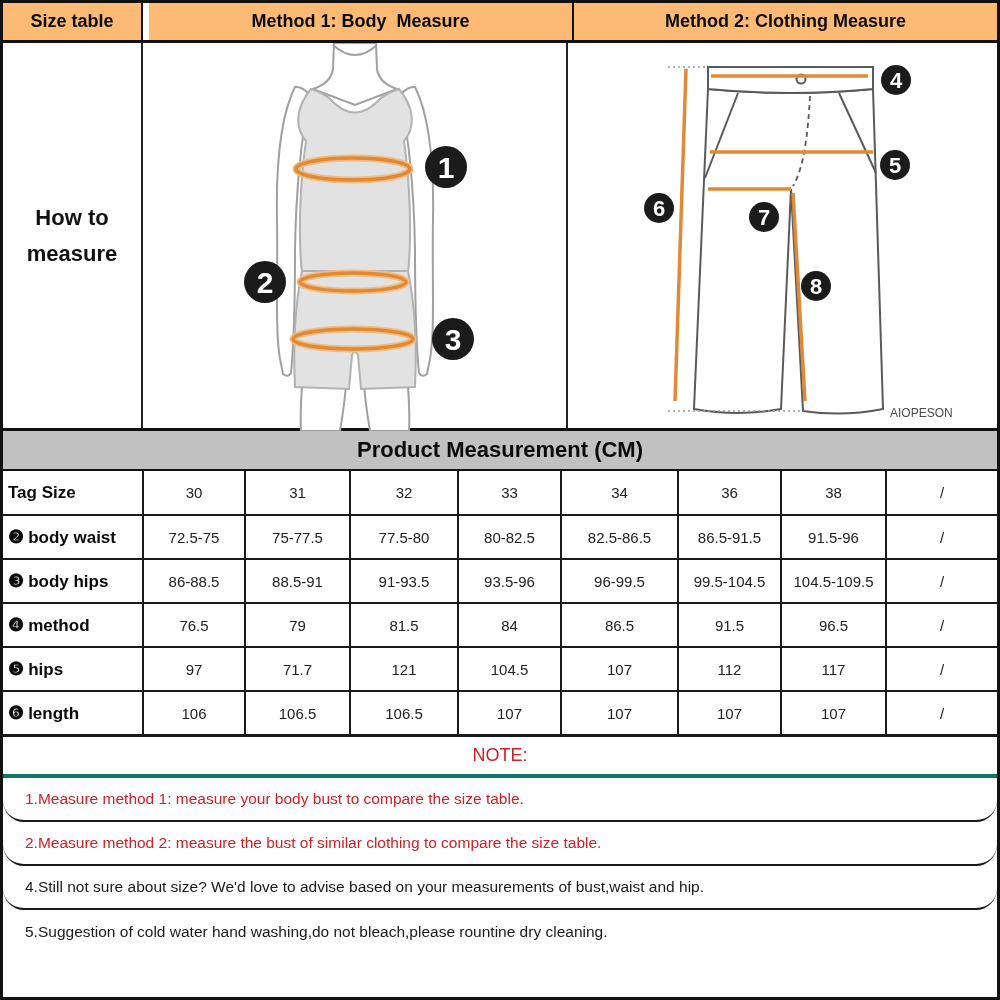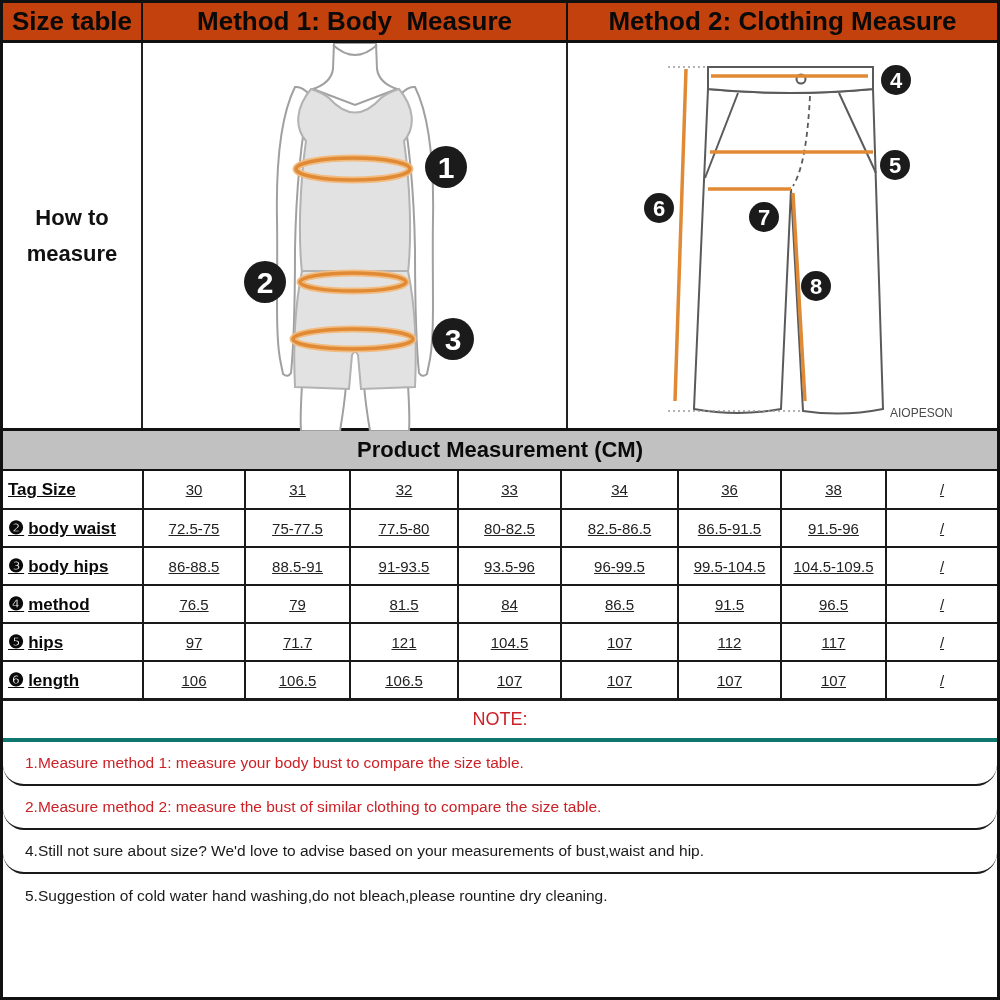--- a/index.html
+++ b/index.html
@@ -8,25 +8,25 @@
   #sheet {
     width:1000px; height:1000px;
     border:3px solid #111;
     display:flex; flex-direction:column;
     background:#fff;
   }
 
   
   .top-header { display:flex; height:40px; border-bottom:3px solid #111; }
   .top-header .hcell {
-    background:#c2410c; display:flex; align-items:center; justify-content:center;
-    font-weight:bold; font-size:26px; white-space:pre; color:#0a0a0a;
+    background:#fdba74; display:flex; align-items:center; justify-content:center;
+    font-weight:bold; font-size:18px; white-space:pre; color:#0a0a0a;
   }
   .hc1 { width:140px; border-right:2px solid #111; }
-  .hc2 { width:425px; border-right:2px solid #111; }
+  .hc2 { width:425px; border-right:2px solid #111;margin-left:6px; }
   .hc3 { flex:1; }
 
   
   .illu-row { display:flex; height:388px; border-bottom:3px solid #111; background:#fff; }
   .how-cell {
     width:140px; border-right:2px solid #222;
     display:flex; flex-direction:column; align-items:center; justify-content:center;
     font-weight:bold; font-size:22px; line-height:1.6;
   }
   .body-cell { width:425px; border-right:2px solid #222; position:relative; }
@@ -36,22 +36,22 @@
   
   .pm-bar {
     height:40px; background:#c1c1c1; border-bottom:2px solid #111;
     display:flex; align-items:center; justify-content:center;
     font-weight:bold; font-size:22px; color:#0a0a0a;
   }
 
   
   table.meas { width:100%; border-collapse:collapse; table-layout:fixed; }
   table.meas td {
-    border:2px solid #1a1a1a; height:38px; text-align:center;
-    font-size:15px; color:#222; overflow:hidden;text-decoration:underline;
+    border:2px solid #1a1a1a; height:44px; text-align:center;
+    font-size:15px; color:#222; overflow:hidden;
   }
   table.meas td.lbl {
     text-align:left; padding-left:5px; font-weight:bold; font-size:17px; color:#0a0a0a;
   }
   table.meas tr td:first-child { border-left:none; }
   table.meas tr td:last-child { border-right:none; }
   table.meas tr:first-child td { border-top:none; }
   .cnum { font-size:18px; margin-right:4px; }
 
   

